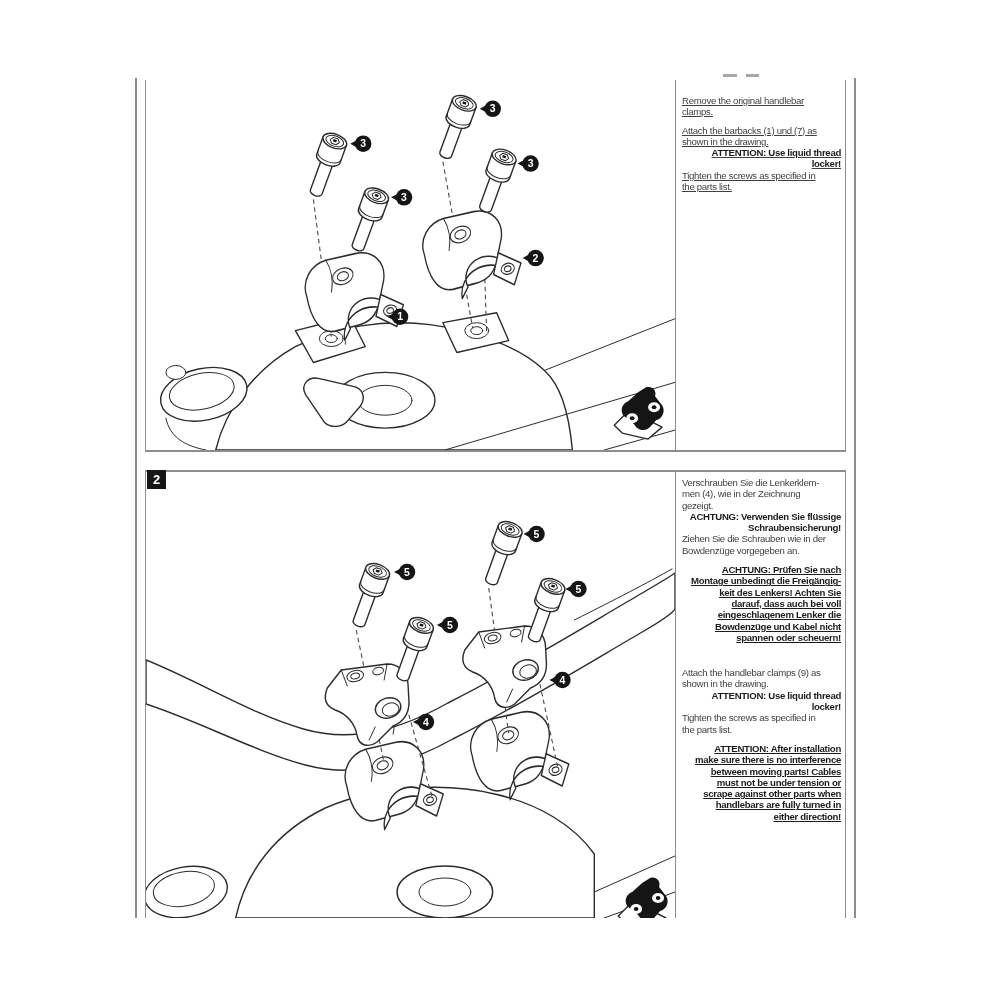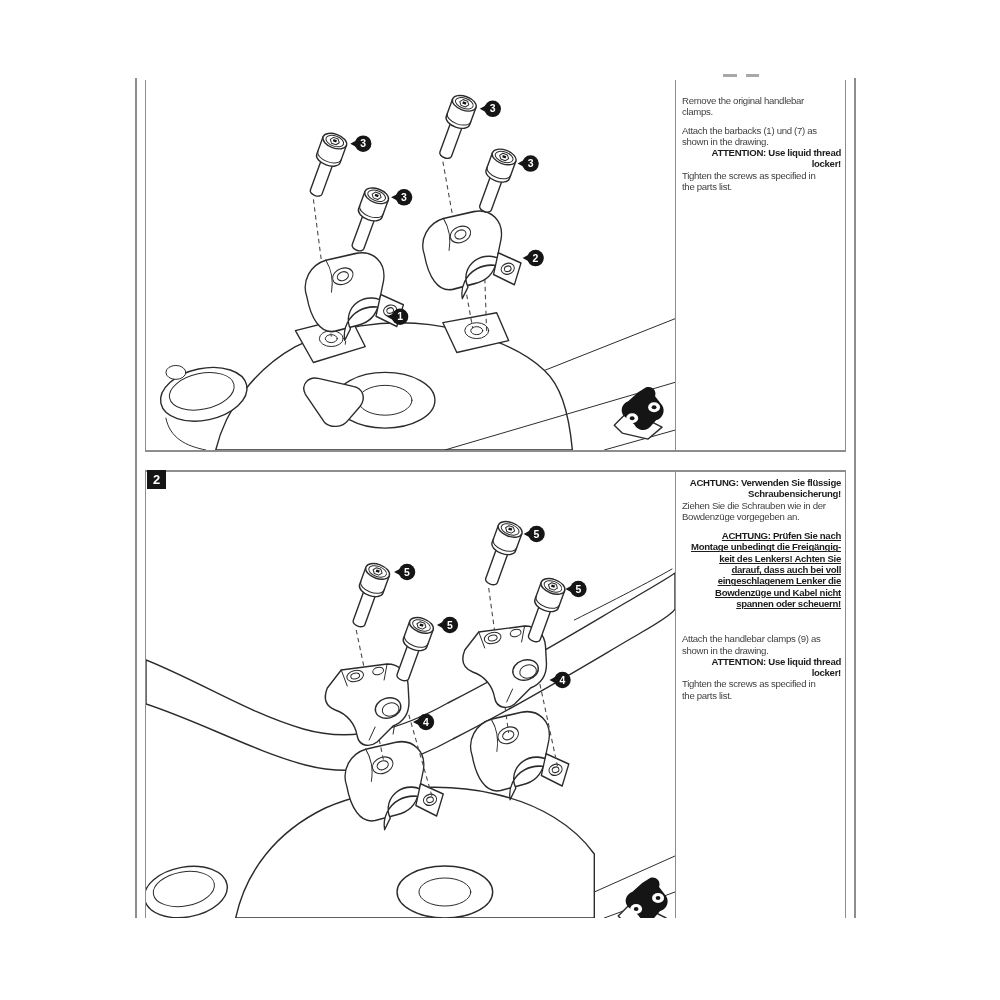--- a/index.html
+++ b/index.html
@@ -4,21 +4,21 @@
 <style>
   html,body{margin:0;padding:0;background:#ffffff;}
   #page{position:relative;width:1000px;height:1000px;background:#fff;overflow:hidden;
         font-family:"Liberation Sans",sans-serif;}
   .vline{position:absolute;width:1.5px;background:#8d8d8d;}
   .cell{position:absolute;box-sizing:border-box;background:#fff;}
   #row1-drawing{left:145px;top:80px;width:531px;height:372px;
      border-left:1.5px solid #8d8d8d;border-right:1.5px solid #8d8d8d;border-bottom:2px solid #8d8d8d;}
   #row1-text{left:676px;top:80px;width:170px;height:372px;
      border-right:1.5px solid #8d8d8d;border-bottom:2px solid #8d8d8d;overflow:hidden;
-     padding:15px 4px 4px 6px;}
+     padding:15px 4px 4px 6px;text-decoration:underline;}
   #row2-drawing{left:145px;top:470px;width:531px;height:448px;
      border-left:1.5px solid #8d8d8d;border-right:1.5px solid #8d8d8d;border-top:2px solid #8d8d8d;}
   #row2-text{left:676px;top:470px;width:170px;height:448px;
      border-right:1.5px solid #8d8d8d;border-top:2px solid #8d8d8d;overflow:hidden;
      padding:5px 4px 0 6px;}
   .text-col{color:#3f3f3f;font-size:9.6px;line-height:11.3px;letter-spacing:-0.3px;}
   .para{margin:0;white-space:pre-line;}
   .para.b{font-weight:bold;color:#1c1c1c;text-align:right;}
   .gap{margin-bottom:7px;}
   .gap2{margin-top:8px;text-decoration:underline;}
@@ -233,32 +233,42 @@
         <path class="blk" d="M-13,0 L-6.5,-3.5 L-6.5,3.5 Z"></path>
           <circle class="blk" r="8.3"></circle>
         <text y="3.6">4</text>
         </g>
 
       <use href="#moto" transform="translate(472,402)"></use>
     </svg>
   </div>
 
   <div class="cell text-col" id="row2-text">
+    <p class="para">Verschrauben Sie die Lenkerklem-
+men (4), wie in der Zeichnung
+gezeigt.</p>
     <p class="para b">ACHTUNG: Verwenden Sie flüssige
 Schraubensicherung!</p>
     <p class="para">Ziehen Sie die Schrauben wie in der
 Bowdenzüge vorgegeben an.</p>
     <p class="para b gap2">ACHTUNG: Prüfen Sie nach
 Montage unbedingt die Freigängig-
 keit des Lenkers! Achten Sie
 darauf, dass auch bei voll
 eingeschlagenem Lenker die
 Bowdenzüge und Kabel nicht
 spannen oder scheuern!</p>
     <p class="para biggap">Attach the handlebar clamps (9) as
 shown in the drawing.</p>
     <p class="para b">ATTENTION: Use liquid thread
 locker!</p>
     <p class="para">Tighten the screws as specified in
 the parts list.</p>
+    <p class="para b gap2">ATTENTION: After installation
+make sure there is no interference
+between moving parts! Cables
+must not be under tension or
+scrape against other parts when
+handlebars are fully turned in
+either direction!</p>
   </div>
 
 </div>
 
 </body></html>

